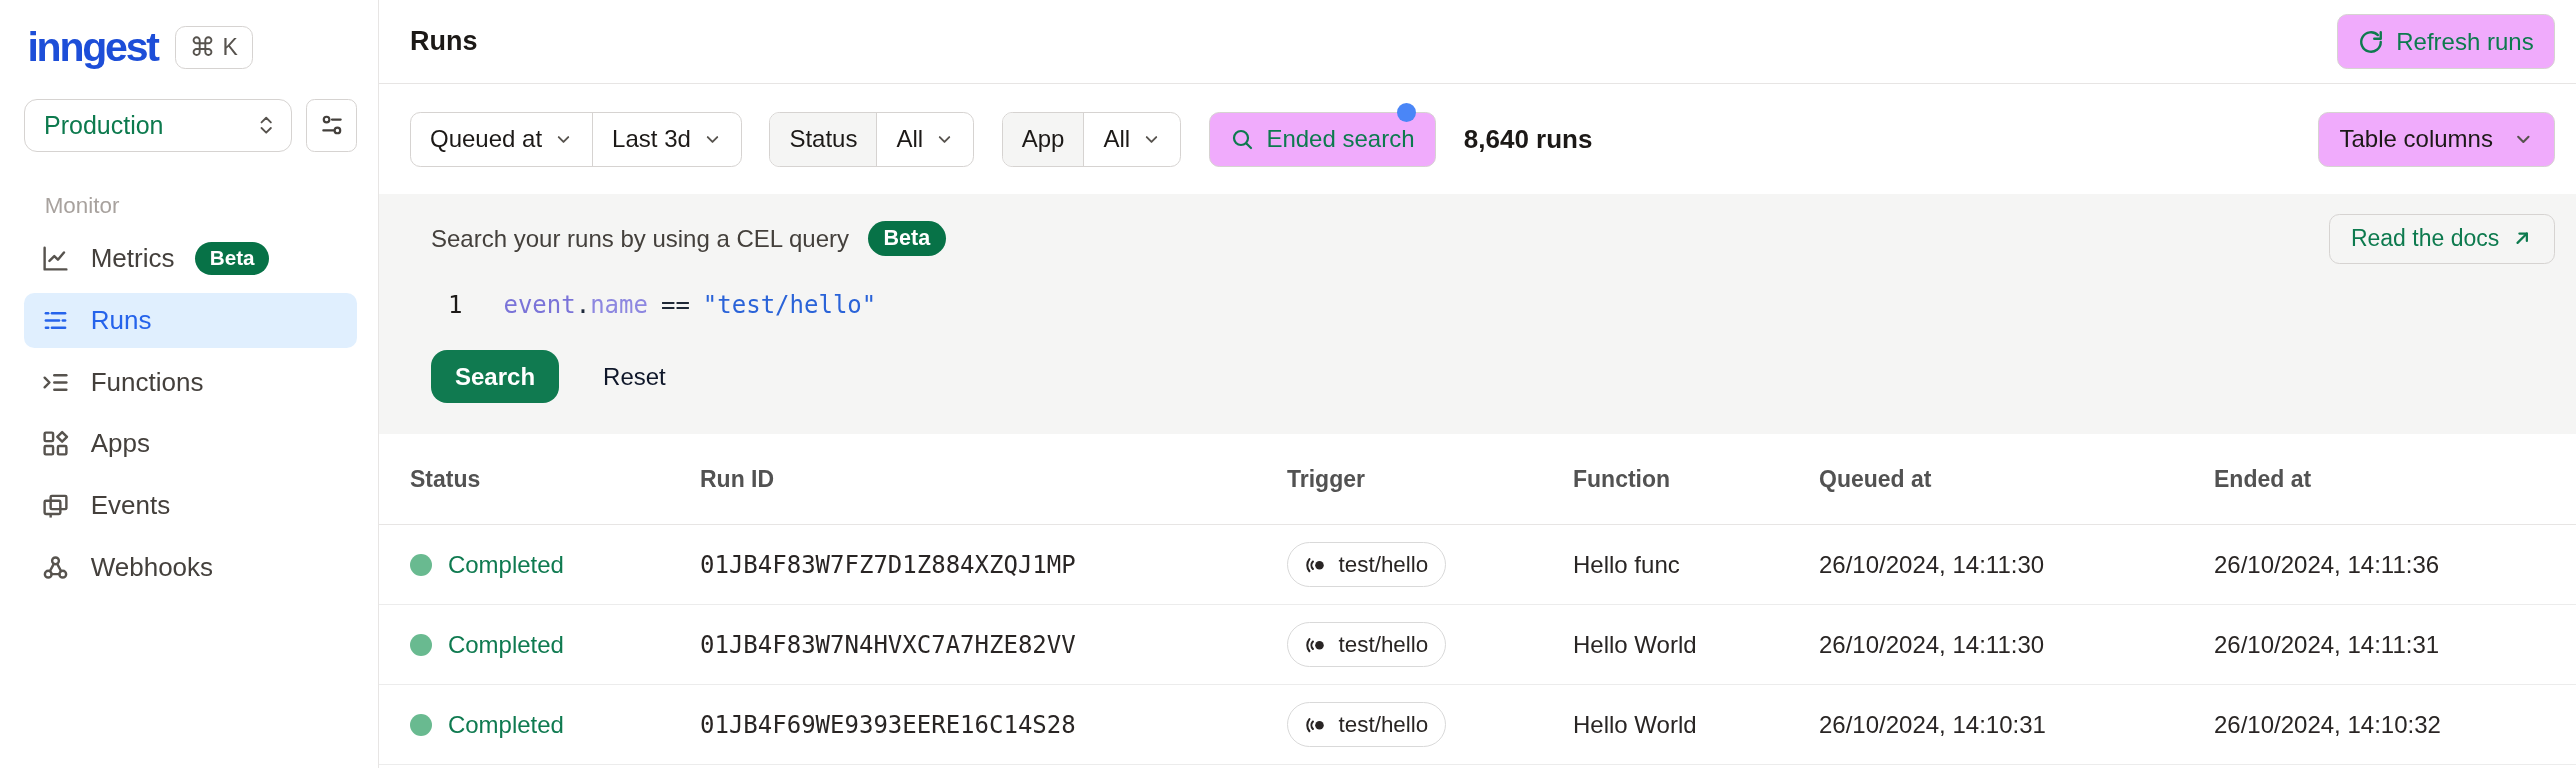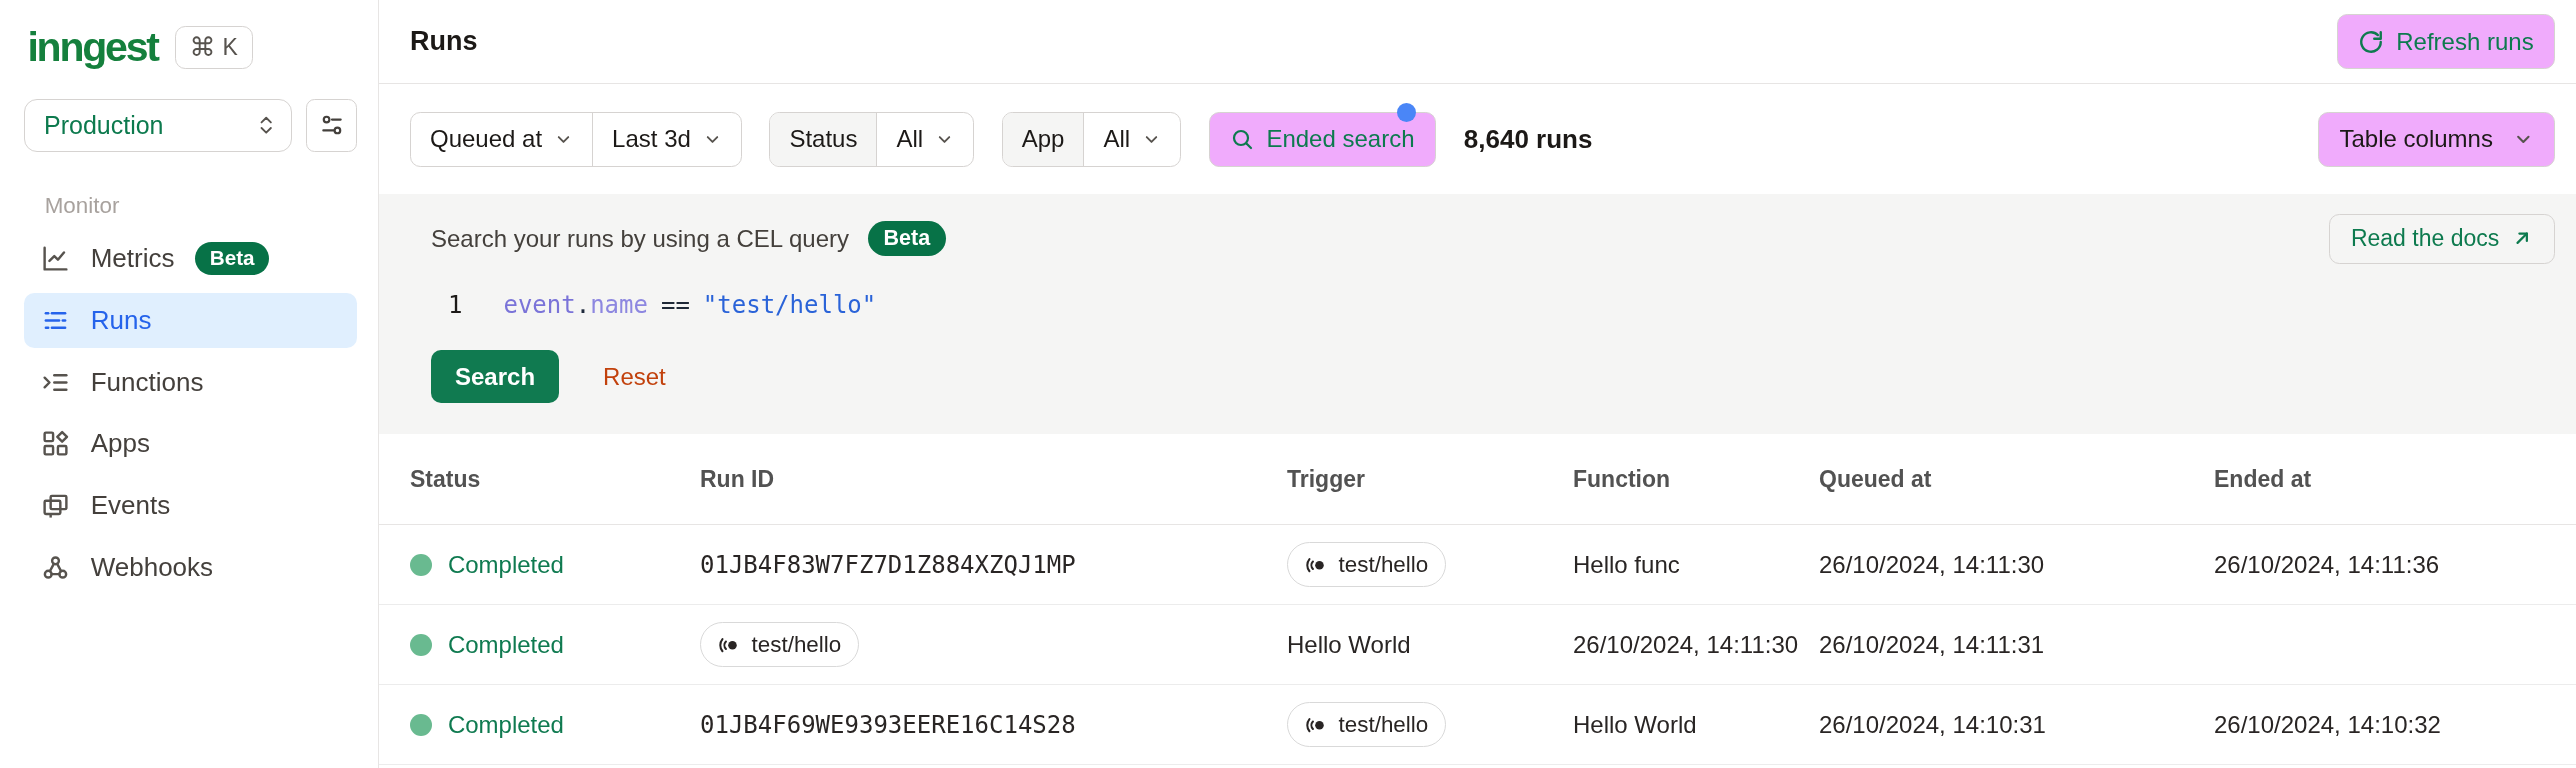--- a/index.html
+++ b/index.html
@@ -14,21 +14,21 @@
   svg { display:block; }
 
   
   .sidebar {
     width:379px; min-width:379px; height:100%;
     border-right:1.7px solid #e7e5e4;
     padding:19px 20.7px 0 24px;
     display:flex; flex-direction:column;
   }
   .logo-row { display:flex; align-items:center; gap:17px; padding:5.2px 0 20.7px 3.4px; }
-  .logo { font-size:41px; font-weight:800; letter-spacing:-2.2px; color:#15803d; }
+  .logo { font-size:41px; font-weight:800; letter-spacing:-2.2px; color:#1d4ed8; }
   .kbd {
     border:1.7px solid #d6d3d1; border-radius:10.3px; padding:5.2px 13.8px;
     font-size:23px; color:#57534e; display:flex; align-items:center; gap:6.9px;
     background:#fff;
   }
   .kbd .cmd { font-size:26px; }
   .env-row { display:flex; gap:13.8px; align-items:center; margin-top:6.9px; }
   .env-select {
     width:277px; height:53px; border:1.7px solid #d6d3d1; border-radius:13px;
     display:flex; align-items:center; justify-content:space-between;
@@ -106,24 +106,24 @@
   .line-no { margin-left:17px; color:#1c1917; }
   .code-line { margin-left:41px; display:flex; align-items:center; }
   .tok-prop  { color:#7a73d8; }
   .tok-punct { color:#1e293b; }
   .tok-prop2 { color:#8d87e0; }
   .tok-op    { color:#1f2937; margin:0 13px; }
   .tok-str   { color:#2a63d8; }
   .actions-row { margin-top:31px; display:flex; align-items:center; gap:38px; }
   .btn-primary {
     background:#107a50; color:#fff; font-size:24px; font-weight:600;
-    border:none; border-radius:10px; padding:16px 24px; height:53px;
+    border:none; border-radius:16px; padding:16px 24px; height:53px;
     display:flex; align-items:center; cursor:pointer;
   }
-  .btn-ghost { font-size:24px; color:#c2410c; font-weight:500; background:none; border:none; cursor:pointer; }
+  .btn-ghost { font-size:24px; color:#0f172a; font-weight:500; background:none; border:none; cursor:pointer; }
 
   
   .grid-cols {
     display:grid;
     grid-template-columns:290px 587px 286px 246px 395px 1fr;
     padding-left:31px; align-items:center;
   }
   .thead {
     height:91px; border-bottom:1.7px solid #e7e5e4;
     color:#525252; font-size:23px; font-weight:600;
@@ -403,20 +403,21 @@
       <div class="cell-med">Hello func</div>
       <div class="cell-med">26/10/2024, 14:11:30</div>
       <div class="cell-med">26/10/2024, 14:11:36</div>
     </div>
 
     <div class="grid-cols trow">
       <div class="status-cell">
         <span class="dot"></span>
         <span>Completed</span>
       </div>
+      <div class="runid">01JB4F83W7N4HVXC7A7HZE82VV</div>
       <div>
         <span class="trigger-pill">
           <span>
             <svg width="22.4" height="22.4" viewBox="0 0 24 24" fill="none" stroke="#292524" stroke-width="2.2" stroke-linecap="round">
                 <circle cx="15.5" cy="12" r="4.6" fill="#292524" stroke="none"></circle>
                 <path d="M8.5 8a5.8 5.8 0 0 0 0 8"></path>
                 <path d="M4.8 5.5a10.2 10.2 0 0 0 0 13"></path>
               </svg>
           </span>
           <span>test/hello</span>

